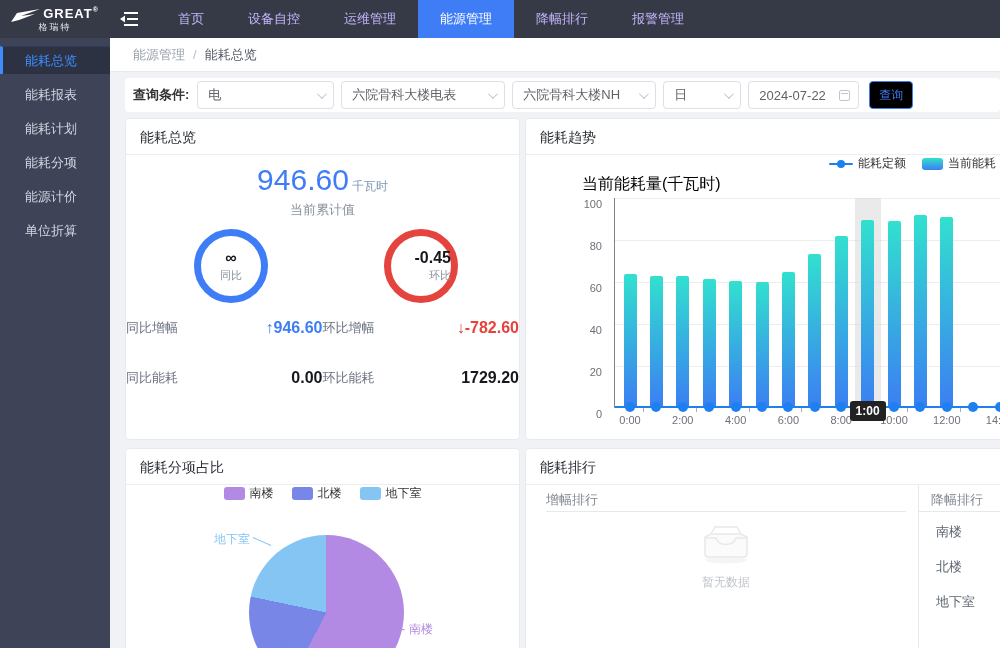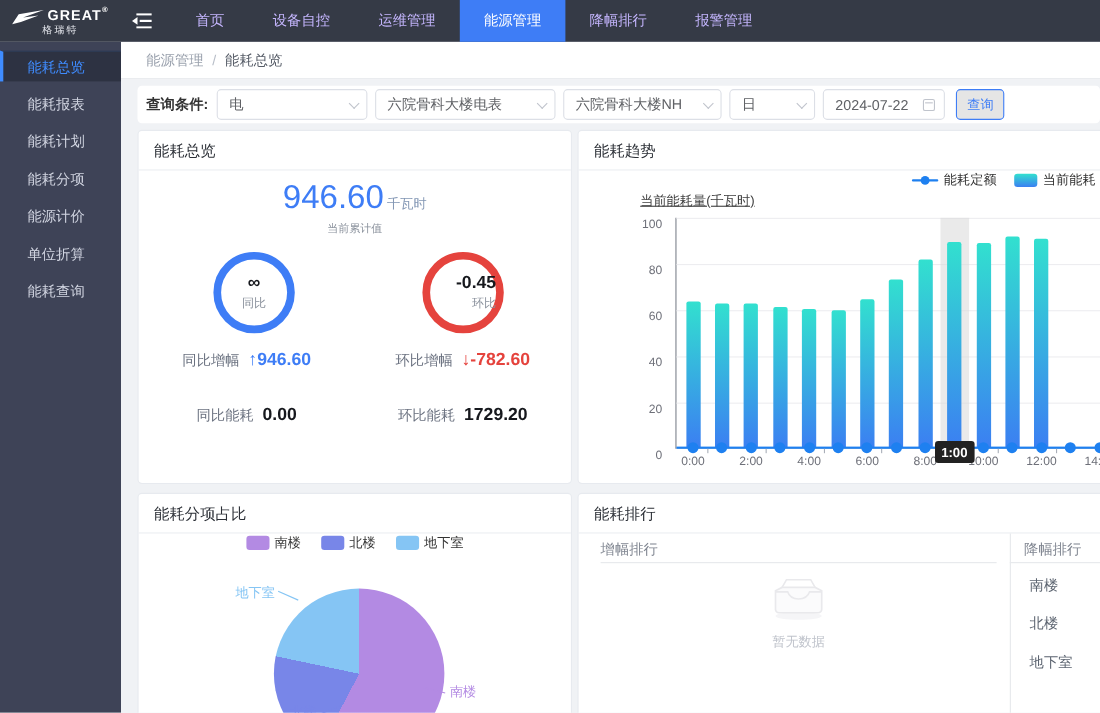--- a/index.html
+++ b/index.html
@@ -30,56 +30,56 @@
   .crumb-current { color:#555b66; }
 
   
   .query-card { position:absolute; left:125px; top:78px; width:875px; height:34px; background:#fff; border-radius:4px; display:flex; align-items:center; padding-left:8px; }
   .query-label { font-size:13px; color:#333; font-weight:bold; margin-right:8px; }
   .sel { position:relative; height:28px; border:1px solid #dcdfe6; border-radius:4px; background:#fff; display:flex; align-items:center; padding:0 22px 0 10px; font-size:13px; color:#606266; margin-right:7px; cursor:pointer; }
   .sel .chev { position:absolute; right:9px; top:10px; width:7px; height:7px; border-right:1px solid #c0c4cc; border-bottom:1px solid #c0c4cc; transform:rotate(45deg) translateY(-2px); }
   .datebox { position:relative; width:111px; height:28px; border:1px solid #dcdfe6; border-radius:4px; display:flex; align-items:center; padding-left:10px; font-size:13px; color:#606266; margin-right:10px; cursor:pointer; }
   .cal-icon { position:absolute; right:8px; top:8px; width:11px; height:11px; border:1px solid #c0c4cc; border-radius:2px; }
   .cal-icon:before { content:""; position:absolute; left:1px; right:1px; top:2px; height:1px; background:#c0c4cc; }
-  .search-btn { height:28px; padding:0 9px; border:1px solid #3e7df6; color:#3e7df6; background:#e5e5e5; border-radius:4px; font-size:12px; cursor:pointer; }
+  .search-btn { height:28px; padding:0 9px; border:1px solid #3e7df6; color:#3e7df6; background:#000000; border-radius:4px; font-size:12px; cursor:pointer; }
 
   
   .card { position:absolute; background:#fff; border:1px solid #e7eaef; border-radius:4px; }
   .card-head { height:36px; line-height:36px; padding-left:14px; font-size:14px; color:#2b2f36; border-bottom:1px solid #eceef2; }
   #card-overview { left:125px; top:118px; width:395px; height:322px; }
   #card-trend    { left:525px; top:118px; width:520px; height:322px; }
   #card-pie      { left:125px; top:448px; width:395px; height:322px; }
   #card-rank     { left:525px; top:448px; width:520px; height:322px; }
 
   
   .ov-main { position:absolute; left:0; top:44px; width:100%; text-align:center; }
   .ov-value { font-size:30px; color:#3e7df6; font-weight:500; }
   .ov-unit { font-size:12px; color:#8296b4; margin-left:3px; }
-  .ov-sub { position:absolute; left:0; top:82px; width:100%; text-align:center; font-size:10px; color:#8a919c; }
+  .ov-sub { position:absolute; left:0; top:82px; width:100%; text-align:center; font-size:13px; color:#8a919c; }
   .ring { position:absolute; width:74px; height:74px; border-radius:50%; display:flex; flex-direction:column; align-items:center; justify-content:center; }
   .ring.blue { border:7px solid #3e7df6; left:68px; top:110px; }
   .ring.red  { border:7px solid #e5433d; left:258px; top:110px;align-items:flex-end; }
   .ring-val { font-size:16px; font-weight:bold; color:#16181d; }
   .ring-lbl { font-size:11px; color:#8a919c; margin-top:1px; }
   .ov-row { position:absolute; left:0; width:100%; display:flex; }
   .ov-row.growth { top:200px; }
   .ov-row.energy { top:250px; }
-  .ov-cell { width:50%; display:flex; align-items:center; justify-content:center; gap:8px; font-size:13px; }
+  .ov-cell { width:50%; display:flex; align-items:center; justify-content:space-between; gap:8px; font-size:13px; }
   .ov-cell .lbl { color:#6b7280; }
   .val-blue { color:#3e7df6; font-weight:bold; font-size:16px; }
   .val-red  { color:#e5433d; font-weight:bold; font-size:16px; }
   .val-dark { color:#16181d; font-weight:bold; font-size:16px; }
 
   
   .trend-legend { position:absolute; right:48px; top:36px; display:flex; align-items:center; gap:16px; font-size:12px; color:#333; }
   .lg-item { display:flex; align-items:center; gap:5px; cursor:pointer;text-align:right; }
   .lg-line { position:relative; width:24px; height:2px; background:#1e80f0; border-radius:1px; }
   .lg-line:after { content:""; position:absolute; left:8px; top:-3px; width:8px; height:8px; border-radius:50%; background:#1e80f0; }
   .lg-bar { width:21px; height:12px; border-radius:3px; background:linear-gradient(180deg,#32e0cf,#3b7ff2); }
-  .axis-title { position:absolute; left:56px; top:55px; font-size:12px; color:#404040;text-decoration:underline; }
+  .axis-title { position:absolute; left:56px; top:55px; font-size:16px; color:#000000; }
   .plot { position:absolute; left:88px; top:79px; width:430px; height:210px; border-left:1px solid #7d828c; border-bottom:1px solid #b7bcc4; }
   .ylabels { position:absolute; left:38px; top:72px; width:44px; height:230px; }
   .ylab { position:absolute; right:6px; width:38px; text-align:right; font-size:11px; color:#6e7079; }
   .grid-line { position:absolute; left:0; width:100%; height:1px; background:#ededf0; }
   .bar { position:absolute; bottom:0; width:13px; border-radius:2px 2px 0 0; background:linear-gradient(180deg,#32e0cf,#3b7ff2); }
   .band { position:absolute; top:0; height:210px; background:#d9d9d9; opacity:.55; }
   .dot { position:absolute; width:10px; height:10px; border-radius:50%; background:#1e80f0; bottom:-5px; }
   .zline { position:absolute; left:0; bottom:-1px; height:2px; background:#1e80f0; }
   .xlab { position:absolute; top:216px; width:40px; margin-left:-20px; text-align:center; font-size:11px; color:#6e7079; }
   .xtick { position:absolute; top:210px; width:1px; height:4px; background:#a9aeb8; }
@@ -132,21 +132,20 @@
   </nav>
 </header>
 
 <aside class="sidebar">
   <div class="side-item active">能耗总览</div>
   <div class="side-item">能耗报表</div>
   <div class="side-item">能耗计划</div>
   <div class="side-item">能耗分项</div>
   <div class="side-item">能源计价</div>
   <div class="side-item">单位折算</div>
-  <div class="side-item">能耗查询</div>
 </aside>
 
 <div class="breadcrumb-bar">
   <span class="crumb-parent">能源管理</span>
   <span class="crumb-sep">/</span>
   <span class="crumb-current">能耗总览</span>
 </div>
 
 <div class="query-card">
   <span class="query-label">查询条件:</span>

